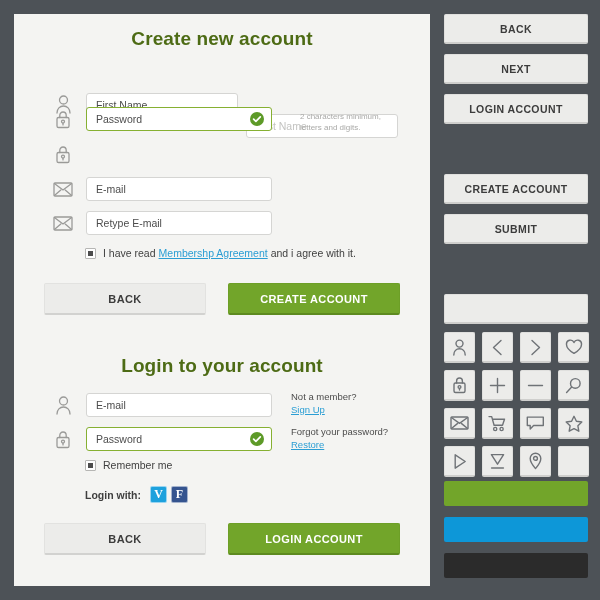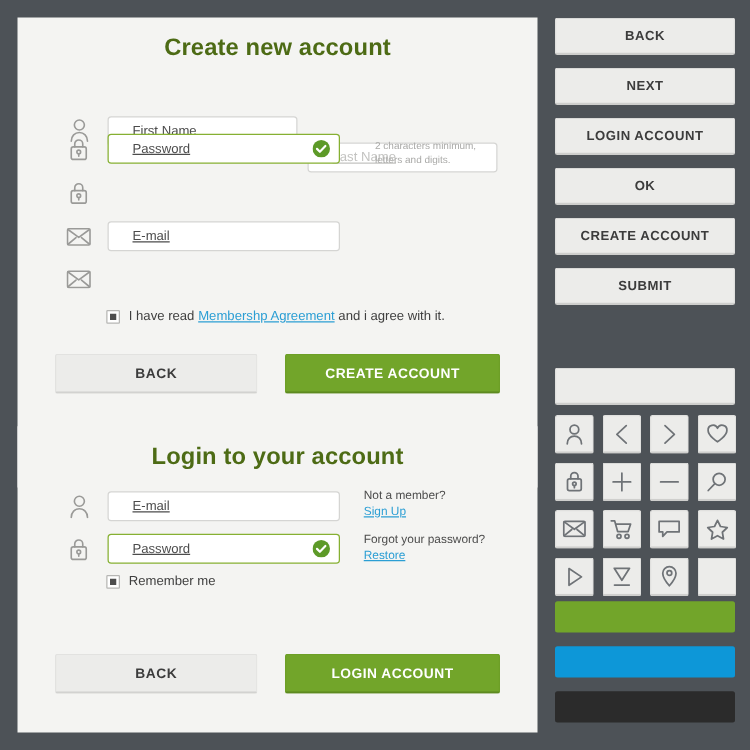--- a/index.html
+++ b/index.html
@@ -58,25 +58,24 @@
   .row-icon svg { display: block; }
 
   .field {
     box-sizing: border-box;
     height: 24px;
     background: #ffffff;
     border: 1px solid #d5d5d3;
     border-radius: 3px;
     display: flex;
     align-items: center;
-    padding: 0 19px;
+    padding: 0 9px;
     font-size: 10.5px;
     color: #4c4c4c;
     position: relative;
-    text-decoration: underline;
   }
   .field.placeholder { color: #c3c3c1; }
   .field.valid { border: 1px solid #86b032; }
   .field .check {
     position: absolute;
     right: 7px;
     top: 50%;
     transform: translateY(-50%);
     width: 14px;
     height: 14px;
@@ -314,20 +313,21 @@
       <div class="field" style="width:186px;">E-mail</div>
     </div>
 
     <div class="form-row" style="left:36px; top:196px;">
       <span class="row-icon">
         <svg width="20" height="15" viewBox="0 0 20 15">
           <rect class="stroke-light" x="1" y="1" width="18" height="13" rx="1"></rect>
           <path class="stroke-light" d="M1.4 1.6l8.6 6.3 8.6-6.3M1.4 13.4l6.4-5.3M18.6 13.4l-6.4-5.3"></path>
         </svg>
       </span>
+      <div class="field" style="width:186px;">Retype E-mail</div>
     </div>
 
     <div class="check-row" style="left:71px; top:233px;">
       <span class="checkbox"></span>
       <span>I have read</span>
       <a class="agreement-link" href="#">Membershp Agreement</a>
       <span>and i agree with it.</span>
     </div>
 
     <div class="btn btn-grey" style="left:30px; top:269px; width:162px;">BACK</div>
@@ -374,29 +374,33 @@
     <div class="side-note" style="left:277px; top:85px;">
       <span>Forgot your password?</span>
       <a href="#">Restore</a>
     </div>
 
     <div class="check-row" style="left:71px; top:118px;">
       <span class="checkbox"></span>
       <span>Remember me</span>
     </div>
 
+    <div class="social-row" style="left:71px; top:145px;">
+      <span class="social-label">Login with:</span>
+      <span class="social-icon social-vk" style="background: rgb(29, 161, 221);">V</span>
+      <span class="social-icon social-fb" style="background: rgb(53, 84, 143);">F</span>
+    </div>
 
     <div class="btn btn-grey" style="left:30px; top:182px; width:162px;">BACK</div>
     <div class="btn btn-green" style="left: 214px; top: 182px; width: 172px; background: rgb(114, 165, 42);">LOGIN ACCOUNT</div>
   </div>
 
   <div class="rail-btn" style="top:14px;">BACK</div>
   <div class="rail-btn" style="top:54px;">NEXT</div>
   <div class="rail-btn" style="top:94px;">LOGIN ACCOUNT</div>
-  <div class="rail-btn" style="top:134px;">OK</div>
   <div class="rail-btn" style="top:174px;">CREATE ACCOUNT</div>
   <div class="rail-btn" style="top:214px;">SUBMIT</div>
   <div class="rail-btn" style="top:294px;"></div>
 
   <div class="icon-tile" style="left:444px; top:332px;">
     <span>
       <svg width="15" height="17" viewBox="0 0 15 17">
           <circle class="stroke" cx="7.5" cy="4.6" r="3.5"></circle>
           <path class="stroke" d="M1.8 16c0-3.7 2.5-6.2 5.7-6.2S13.2 12.3 13.2 16"></path>
         </svg>

